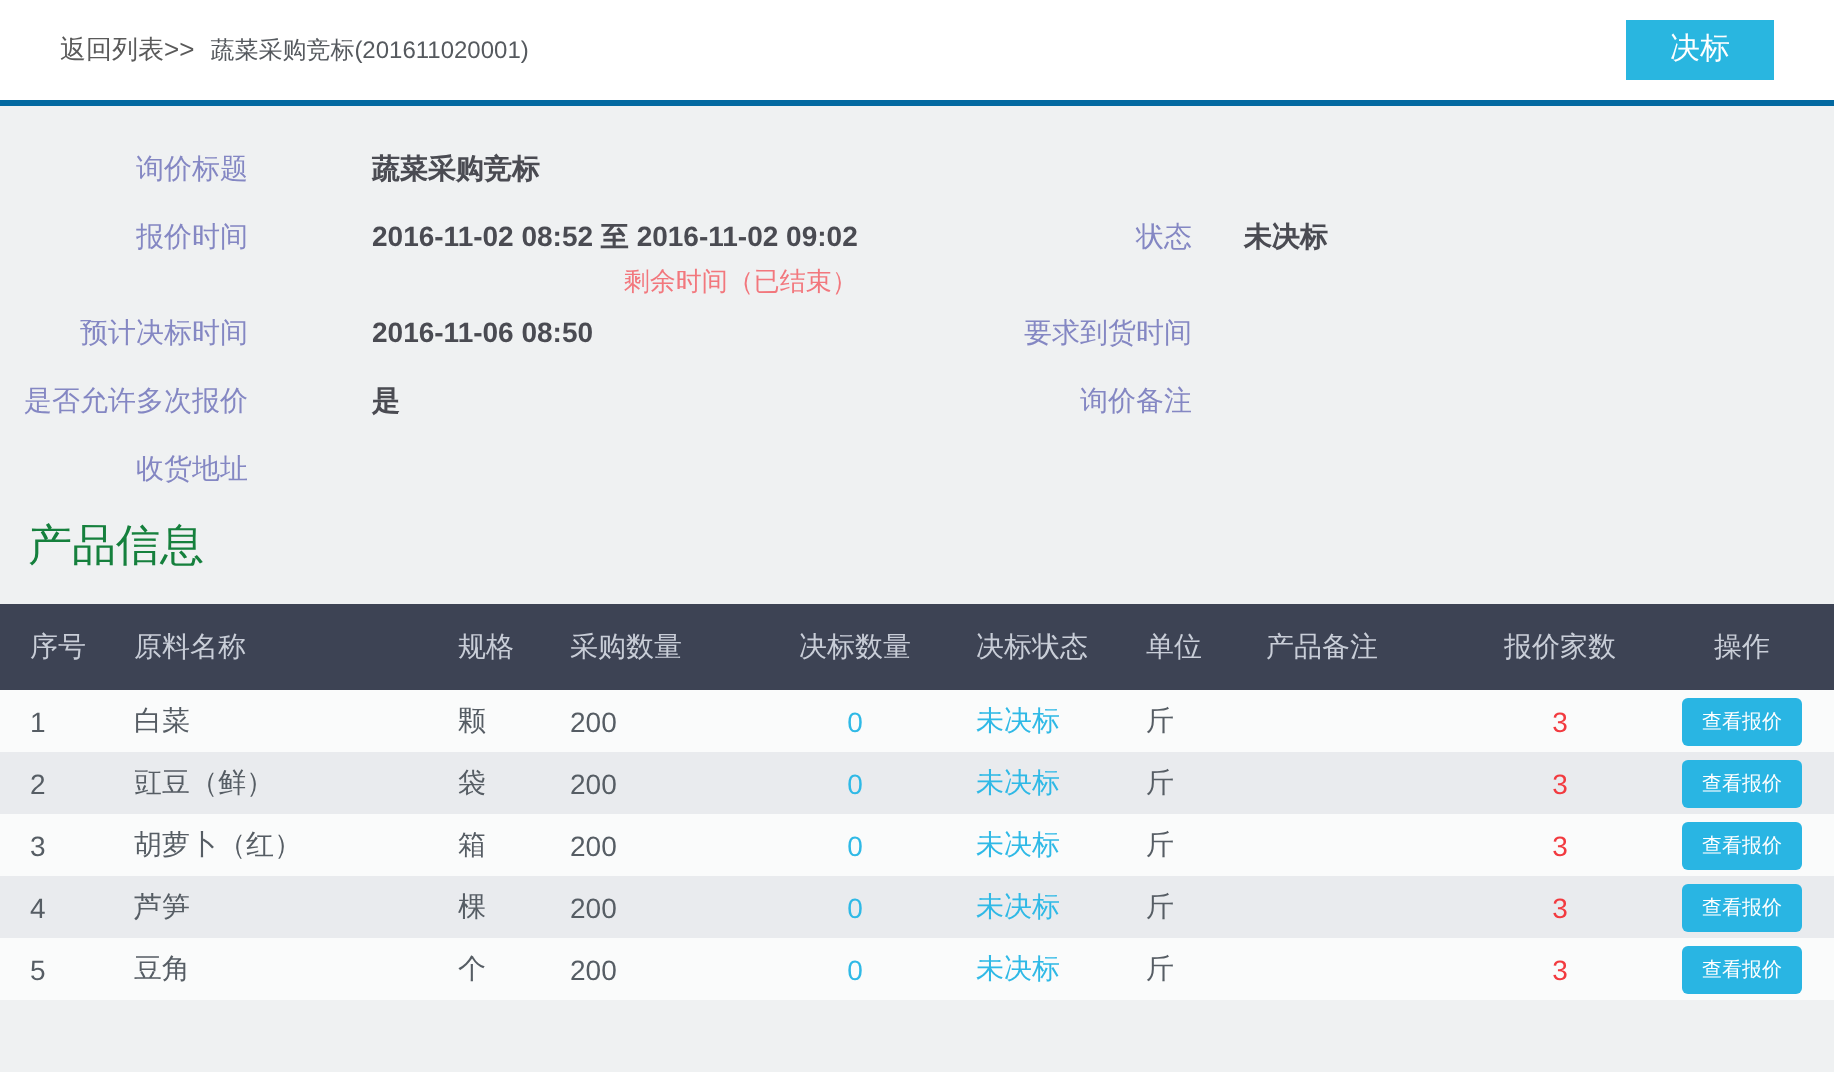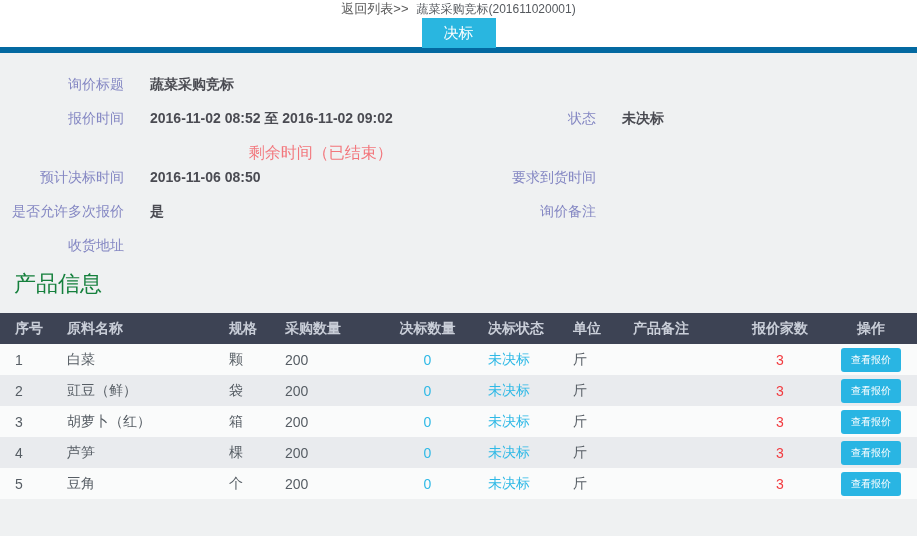--- a/index.html
+++ b/index.html
@@ -4,61 +4,60 @@
 <style>
   * { margin:0; padding:0; box-sizing:border-box; }
   html,body { width:917px; height:536px; overflow:hidden; }
   body {
     font-family:"Liberation Sans","DejaVu Sans",sans-serif;
     background:#eff1f2;
     color:#555;
   }
   
   .topbar {
-    height:53px; background:#ffffff; border-bottom:6px solid #0369a1;
+    height:53px; background:#ffffff; border-bottom:3px solid #0369a1;
     display:flex; align-items:center; justify-content:space-between;
     padding:0 30px;
-    flex-direction:column;
   }
   .title-wrap { display:flex; align-items:baseline; }
   .breadcrumb { font-size:13px; color:#5a5a5a; cursor:pointer; }
   .page-title { font-size:12px; color:#55595e; margin-left:8px; font-weight:400; }
   .btn-primary {
     background:#29b6e0; color:#fff; border:none; border-radius:0;
     font-size:15px; padding:6px 22px; height:30px; line-height:18px;
     cursor:pointer; font-family:inherit;
   }
   
   .form { padding-top:17px; }
   .frow { display:flex; min-height:34px; align-items:flex-start; }
   .fcol { display:flex; align-items:flex-start; }
-  .fcol.left  { width:470px; }
+  .fcol.left  { width:470px;gap:36px; }
   .fcol.right { flex:1; }
   .flabel {
     width:124px; text-align:right; color:#8487c3; font-size:14px;
     line-height:20px; padding-top:4px; flex-shrink:0;
   }
   .fcol.right .flabel { width:126px; }
   .fvalue {
     margin-left:26px; color:#4a4b52; font-size:14px; font-weight:bold;
     line-height:20px; padding-top:4px;
   }
   .fvalue .note {
-    color:#f2777d; font-size:16px; font-weight:normal;
-    text-align:right; margin-top:15px;
+    color:#f2777d; font-size:13px; font-weight:normal;
+    text-align:right; margin-top:3px;
   }
   
   .section-title {
     color:#15803d; font-size:22px; margin:10px 0 14px 14px; font-weight:400;
   }
   
   table { width:917px; border-collapse:collapse; table-layout:fixed; font-size:14px; }
   thead th {
-    background:#3d4354; color:#c9ced8; font-weight:bold;
-    height:31px; text-align:left;
+    background:#3d4354; color:#c9ced8; font-weight:normal;
+    height:43px; text-align:left;
   }
   tbody td { height:31px; color:#565d64; }
   tbody tr:nth-child(odd)  { background:#fafbfb; }
   tbody tr:nth-child(even) { background:#e9ebee; }
   .c-seq   { padding-left:15px; }
   .c-name  { padding-left:12px; }
   .c-spec  { padding-left:4px; }
   .c-qty   { padding-left:15px; }
   .c-center{ text-align:center; padding-left:0; }
   .c-status{ padding-left:18px; }

